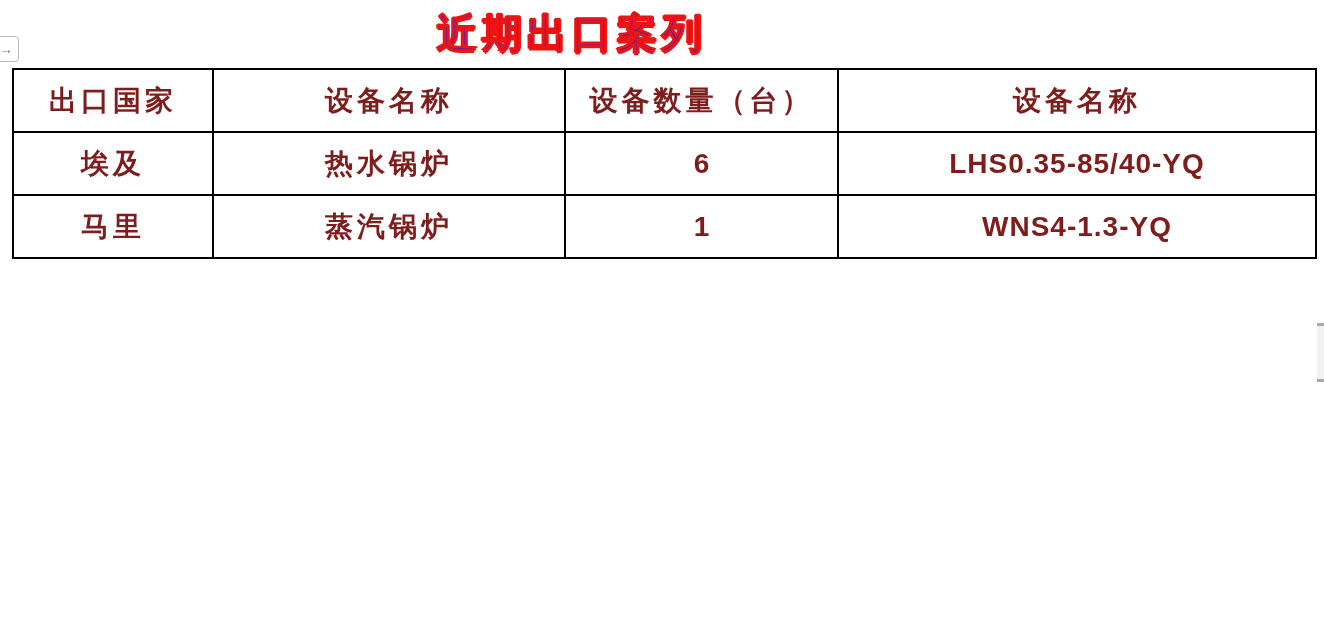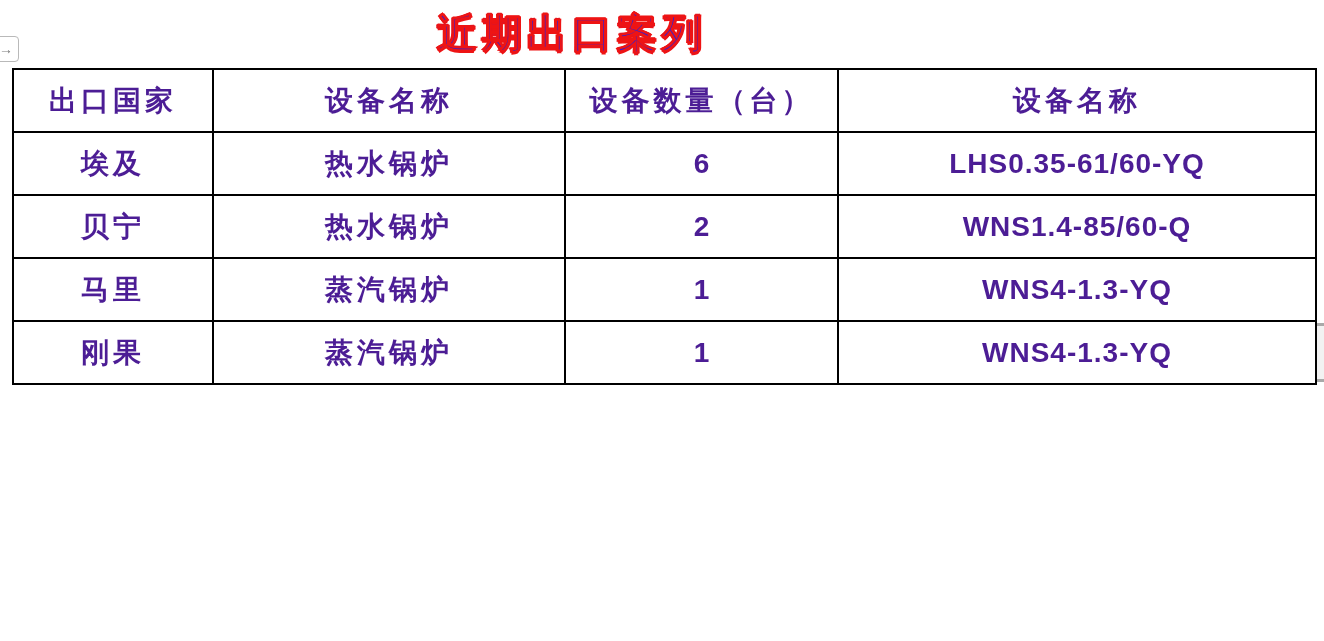--- a/index.html
+++ b/index.html
@@ -46,21 +46,21 @@
     width: 1303px;
     border-collapse: collapse;
     table-layout: fixed;
     background: #ffffff;
   }
   .export-table th, .export-table td {
     border: 2px solid #000000;
     text-align: center;
     vertical-align: middle;
     height: 63px;
-    color: #4c1d95;
+    color: #7f1d1d;
     font-weight: bold;
     font-size: 28px;
     letter-spacing: 4px;
     white-space: nowrap;
     overflow: hidden;
   }
   .export-table td.model-cell { letter-spacing: 1px; }
   .export-table td.qty-cell   { letter-spacing: 0; }
 
   
@@ -95,36 +95,24 @@
       <th>设备名称</th>
       <th>设备数量（台）</th>
       <th>设备名称</th>
     </tr>
   </thead>
   <tbody>
     <tr>
       <td>埃及</td>
       <td>热水锅炉</td>
       <td class="qty-cell">6</td>
-      <td class="model-cell">LHS0.35-61/60-YQ</td>
-    </tr>
-    <tr>
-      <td>贝宁</td>
-      <td>热水锅炉</td>
-      <td class="qty-cell">2</td>
-      <td class="model-cell">WNS1.4-85/60-Q</td>
+      <td class="model-cell">LHS0.35-85/40-YQ</td>
     </tr>
     <tr>
       <td>马里</td>
-      <td>蒸汽锅炉</td>
-      <td class="qty-cell">1</td>
-      <td class="model-cell">WNS4-1.3-YQ</td>
-    </tr>
-    <tr>
-      <td>刚果</td>
       <td>蒸汽锅炉</td>
       <td class="qty-cell">1</td>
       <td class="model-cell">WNS4-1.3-YQ</td>
     </tr>
   </tbody>
 </table>
 
 <div class="scrollbar-thumb"></div>
 
 </body></html>

